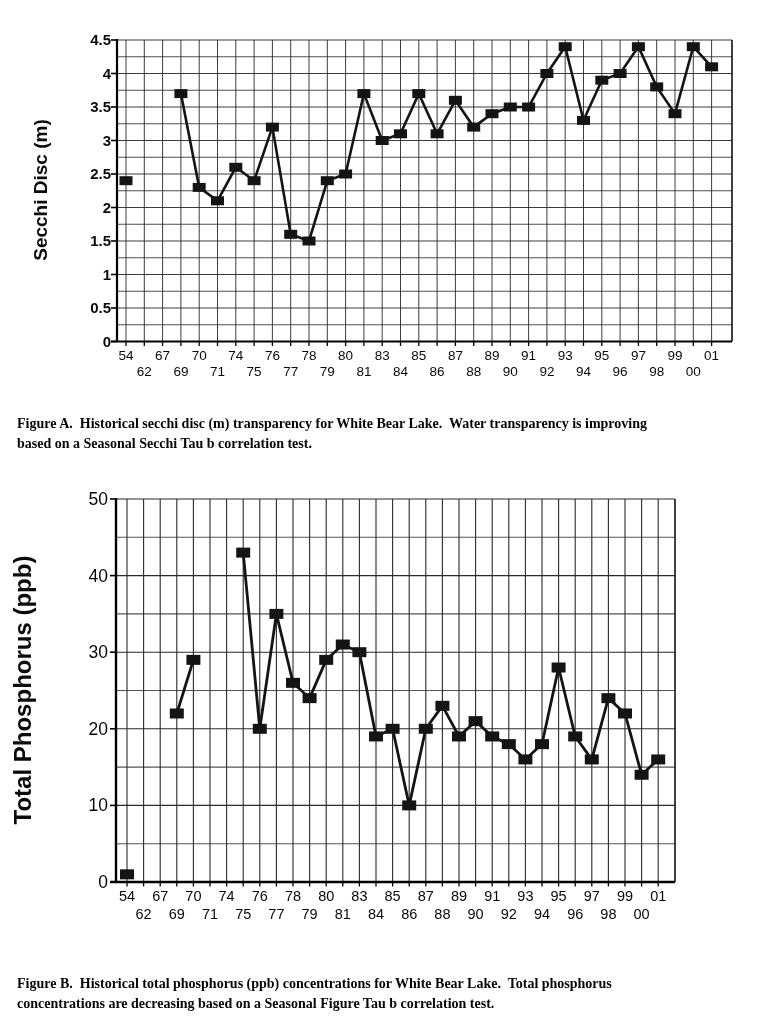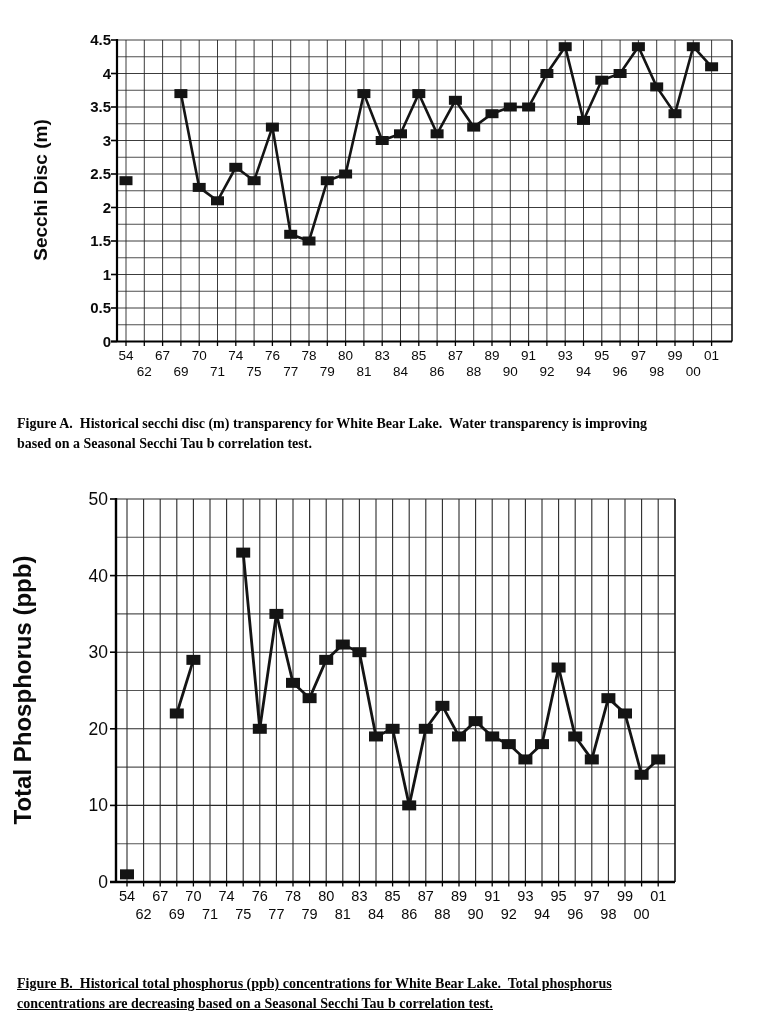--- a/index.html
+++ b/index.html
@@ -22,21 +22,21 @@
     left: 17px;
     width: 742px;
     font-family: "Liberation Serif", serif;
     font-weight: bold;
     font-size: 14px;
     line-height: 20px;
     color: #050505;
   }
   .caption span { white-space: pre; }
   .caption-a { top: 414px; }
-  .caption-b { top: 974px; text-decoration: underline; }
+  .caption-b { top: 974px; }
 </style>
 </head>
 <body>
 
 <div class="page">
 
   <svg id="chartA" class="chart" width="766" height="400" viewBox="0 0 766 400">
       <g>
         <line x1="117" y1="324.75" x2="732" y2="324.75" stroke="#3a3a3a" stroke-width="0.9"></line>
         <line x1="117" y1="308" x2="732" y2="308" stroke="#262626" stroke-width="0.9"></line>
@@ -387,16 +387,16 @@
         <rect x="584.8000000000001" y="299.44" width="14" height="10" fill="#141414"></rect>
         <rect x="601.4000000000001" y="238.16" width="14" height="10" fill="#141414"></rect>
         <rect x="618" y="253.48000000000002" width="14" height="10" fill="#141414"></rect>
         <rect x="634.6" y="314.76" width="14" height="10" fill="#141414"></rect>
         <rect x="651.2" y="299.44" width="14" height="10" fill="#141414"></rect>
       </g>
     </svg>
 
   <div class="caption caption-b">
     <span>Figure B.  Historical total phosphorus (ppb) concentrations for White Bear Lake.  Total phosphorus</span><br>
-    <span>concentrations are decreasing based on a Seasonal Secchi Tau b correlation test.</span>
+    <span>concentrations are decreasing based on a Seasonal Figure Tau b correlation test.</span>
   </div>
 
 </div>
 
 </body></html>

